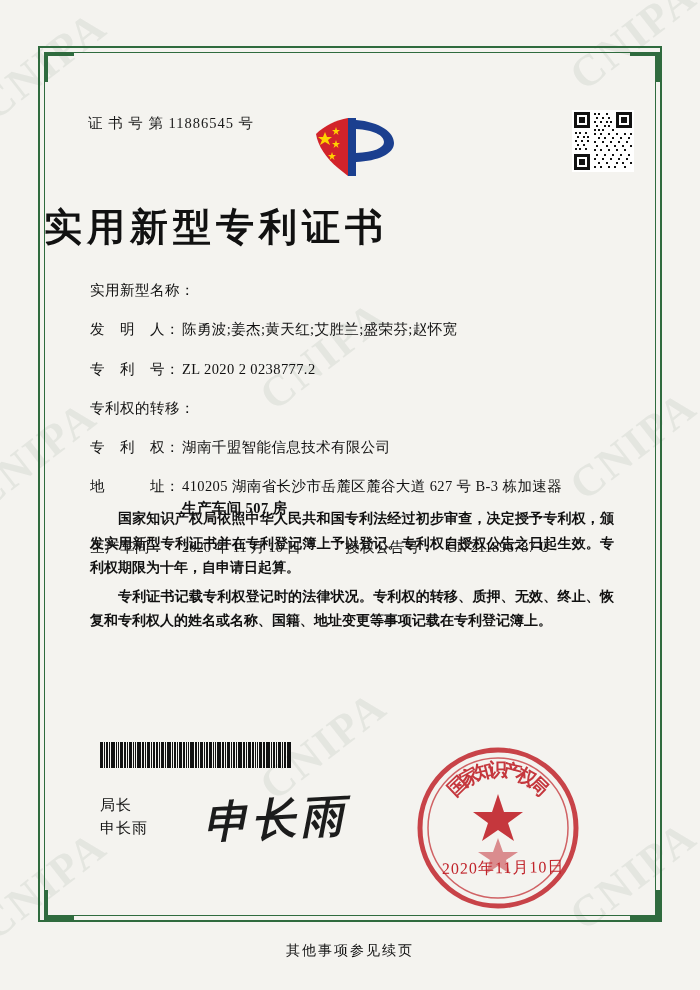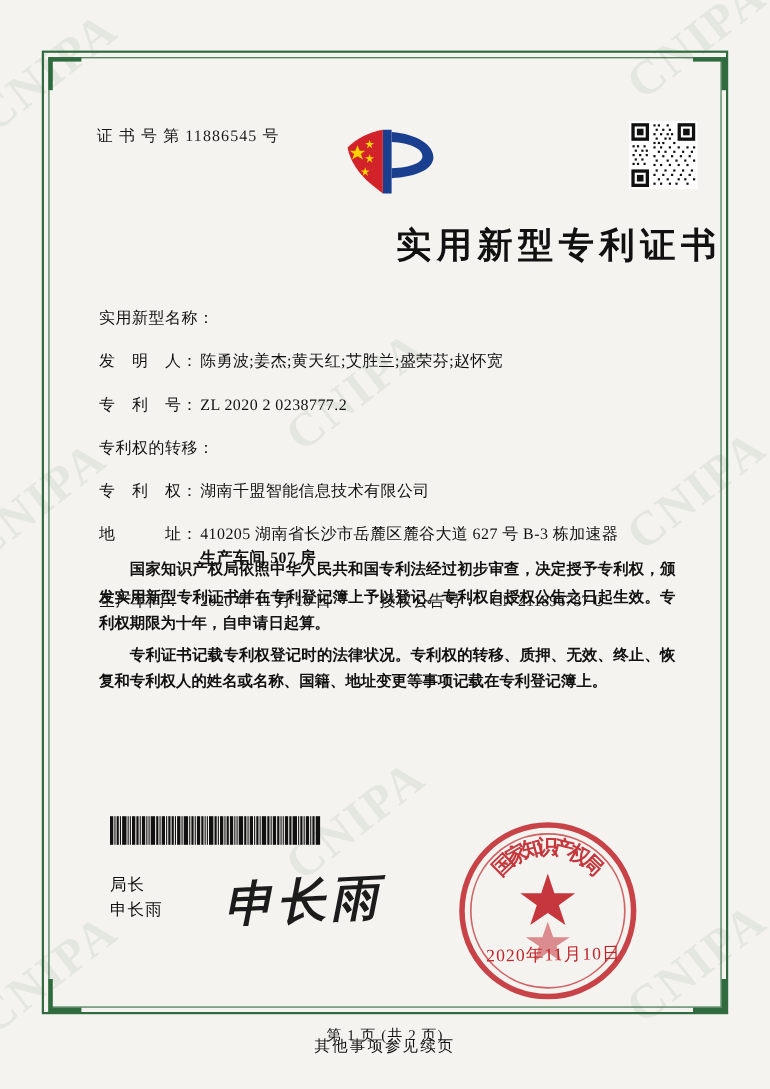--- a/index.html
+++ b/index.html
@@ -105,24 +105,24 @@
     height: 62px;
     background: #fff;
   }
   .qr svg { display: block; }
 
   .title {
     position: absolute;
     left: 0;
     top: 150px;
     width: 612px;
-    text-align: right;
+    text-align: left;
     font-family: "Liberation Serif", "DejaVu Serif", serif;
     font-weight: bold;
-    font-size: 32px;
+    font-size: 38px;
     letter-spacing: 5px;
     color: #111;
   }
 
   .fields {
     position: absolute;
     left: 46px;
     top: 228px;
     width: 530px;
     font-family: "Liberation Serif", "DejaVu Serif", serif;
@@ -539,18 +539,17 @@
           <text x="86" y="34" text-anchor="middle" transform="rotate(0 86 86)">识</text>
           <text x="86" y="34" text-anchor="middle" transform="rotate(14 86 86)">产</text>
           <text x="86" y="34" text-anchor="middle" transform="rotate(29 86 86)">权</text>
           <text x="86" y="34" text-anchor="middle" transform="rotate(44 86 86)">局</text>
         </g>
       </svg>
     </div>
 
     <div class="seal-date">2020年11月10日</div>
 
-    <div class="page-num">第 1 页 (共 2 页)</div>
 
   </div>
 </div>
 
 <div class="footnote">其他事项参见续页</div>
 
 </body></html>

